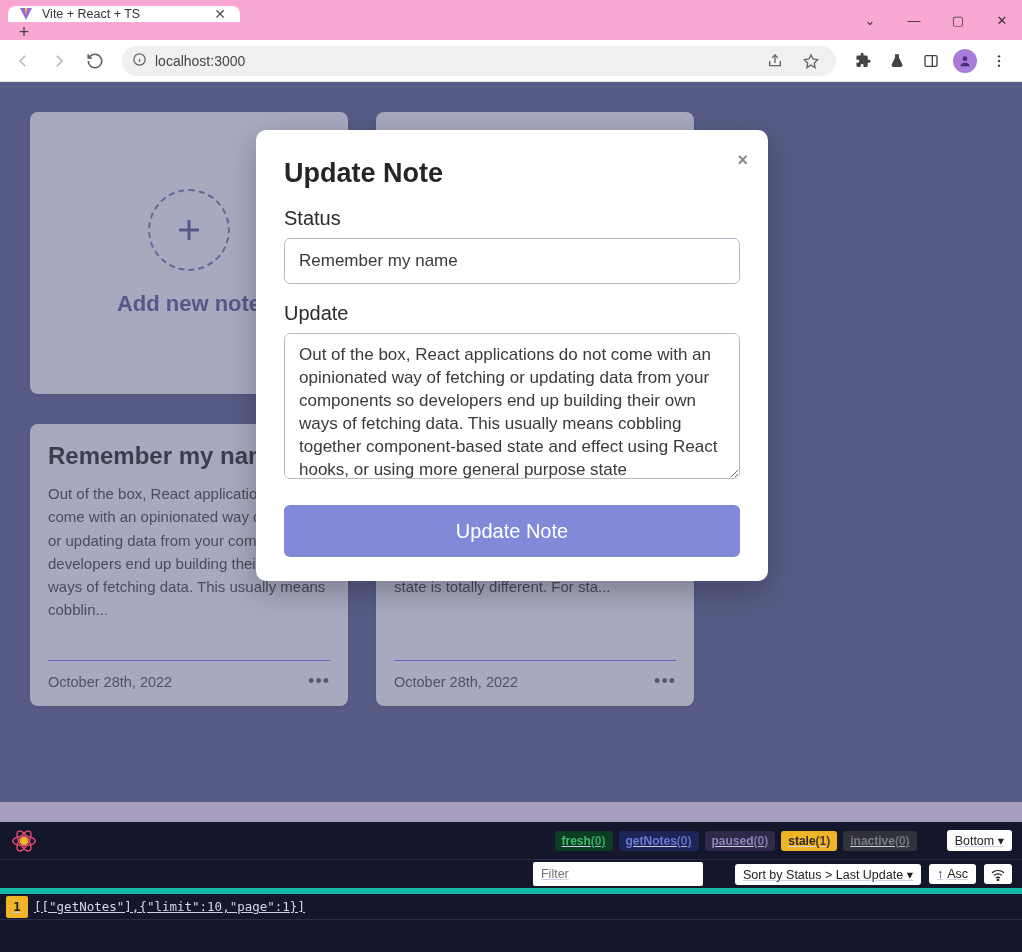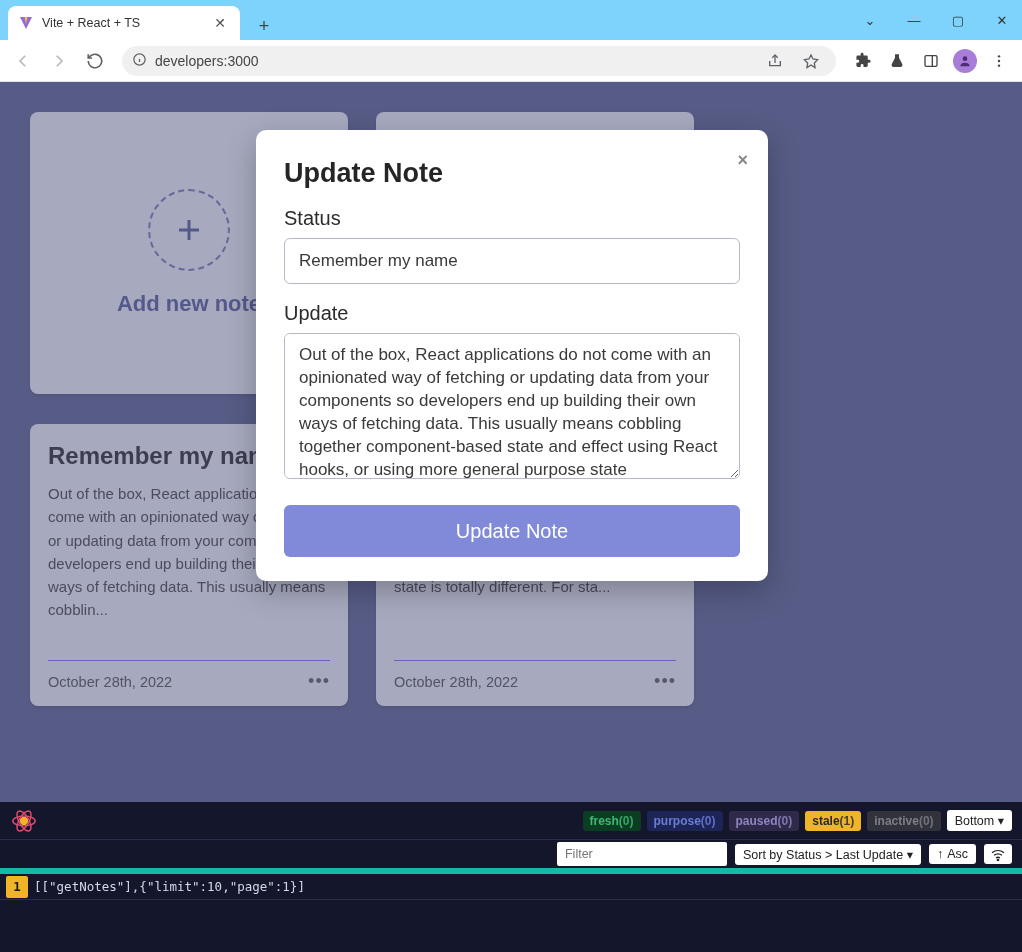--- a/index.html
+++ b/index.html
@@ -8,24 +8,25 @@
     background: #e8d5f0;
     width: 1022px;
     height: 952px;
     overflow: hidden;
     position: relative;
   }
 
   
   .titlebar {
     height: 40px;
-    background: #7dd3fc;
+    background: #f9a8d4;
     display: flex;
-    align-items: flex-end;
+    align-items: flex-start;
     position: relative;
+    flex-direction: column;
   }
   .tab {
     background: #fff;
     height: 34px;
     margin-top: 6px;
     margin-left: 8px;
     border-radius: 8px 8px 0 0;
     display: flex;
     align-items: center;
     padding: 0 10px 0 10px;
@@ -181,25 +182,26 @@
   .fieldgap { height: 18px; }
   .modal button.primary {
     width: 100%; height: 52px; margin-top: 22px;
     background: #818ad9; color: #fff; font-size: 20px;
     border: none; border-radius: 6px; font-weight: 500;
   }
 
   
   .devtools {
     position: absolute; left: 0; right: 0; bottom: 0;
-    height: 150px;
+    height: 130px;
     background: #14172b;
     color: #cfd2e6;
     font-family: Menlo, Consolas, monospace;
     font-size: 12.5px;
+    text-decoration: underline;
   }
   .dt-top {
     height: 38px; display: flex; align-items: center;
     padding: 0 10px; gap: 8px;
     border-bottom: 1px solid #2a2d45;
   }
   .rq-logo {
     width: 28px; height: 28px;
   }
   .dt-chips { margin-left: auto; display: flex; gap: 6px; align-items: center; }
@@ -211,20 +213,21 @@
   .chip-fresh { background: #0b3d22; color: #3fb973; }
   .chip-fetching { background: #1d2456; color: #6b7cd6; }
   .chip-paused { background: #2f2a4a; color: #8d85c0; }
   .chip-stale { background: #f0b429; color: #2a2a2a; }
   .chip-inactive { background: #31323a; color: #7b7d88; }
   .chip .count { opacity: 0.85; }
   .dt-select {
     background: #fff; color: #222; padding: 3px 8px;
     border-radius: 3px; font-size: 12.5px;
     font-family: "Segoe UI", Arial, sans-serif;
+    margin-left: 24px;
   }
   .dt-row2 {
     height: 34px; display: flex; align-items: center;
     padding: 0 10px; gap: 8px;
     border-bottom: 6px solid #14b8a6;
   }
   .dt-spacer { flex: 1; }
   .dt-input {
     background: #fff; color: #555; border: none;
     height: 24px; width: 170px; padding: 0 8px;
@@ -295,21 +298,21 @@
       </svg>
   </div>
   <div class="omnibox">
     <span>
       <svg width="15" height="15" viewBox="0 0 24 24" fill="none" stroke="#5f6368" stroke-width="2">
           <circle cx="12" cy="12" r="9"></circle>
           <line x1="12" y1="8" x2="12" y2="8"></line>
           <line x1="12" y1="11" x2="12" y2="16"></line>
         </svg>
     </span>
-    <span>developers:3000</span>
+    <span>localhost:3000</span>
     <div class="omniactions">
       <span class="navicon">
         <svg width="16" height="16" viewBox="0 0 24 24" fill="none" stroke="#5f6368" stroke-width="2">
             <path d="M4 12v7h16v-7"></path>
             <path d="M12 3v12"></path>
             <path d="M8 7l4-4 4 4"></path>
           </svg>
       </span>
       <span class="navicon">
         <svg width="16" height="16" viewBox="0 0 24 24" fill="none" stroke="#5f6368" stroke-width="2">
@@ -406,21 +409,21 @@
           <circle cx="20" cy="20" r="6" fill="#f0b429"></circle>
           <g stroke="#e34b6e" stroke-width="2" fill="none">
             <ellipse cx="20" cy="20" rx="16" ry="7"></ellipse>
             <ellipse cx="20" cy="20" rx="16" ry="7" transform="rotate(60 20 20)"></ellipse>
             <ellipse cx="20" cy="20" rx="16" ry="7" transform="rotate(120 20 20)"></ellipse>
           </g>
         </svg>
     </span>
     <div class="dt-chips">
       <span class="chip chip-fresh"><span>fresh</span><span class="count">(0)</span></span>
-      <span class="chip chip-fetching"><span>purpose</span><span class="count">(0)</span></span>
+      <span class="chip chip-fetching"><span>getNotes</span><span class="count">(0)</span></span>
       <span class="chip chip-paused"><span>paused</span><span class="count">(0)</span></span>
       <span class="chip chip-stale"><span>stale</span><span class="count">(1)</span></span>
       <span class="chip chip-inactive"><span>inactive</span><span class="count">(0)</span></span>
       <span class="dt-select"><span>Bottom</span> <span>▾</span></span>
     </div>
   </div>
   <div class="dt-row2">
     <div class="dt-spacer"></div>
     <input class="dt-input" placeholder="Filter" style="">
     <span class="dt-select"><span>Sort by Status &gt; Last Update</span> <span>▾</span></span>

